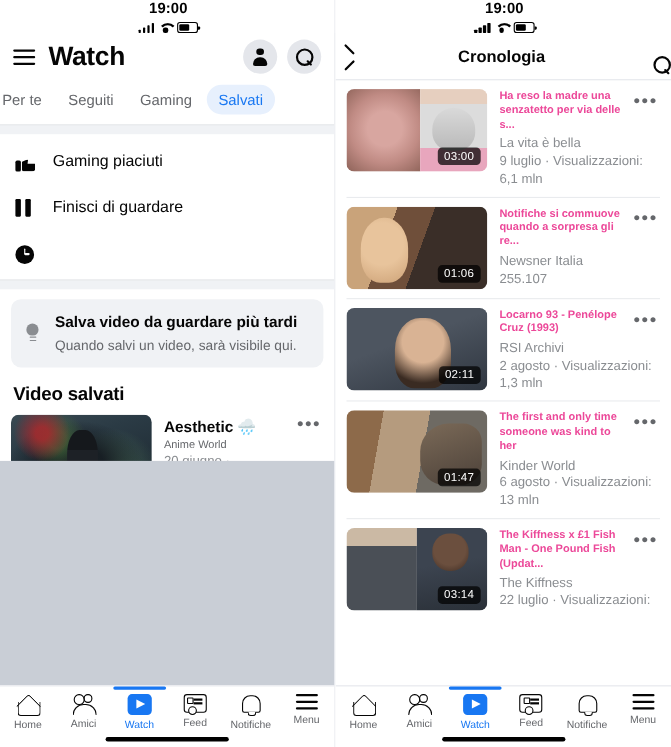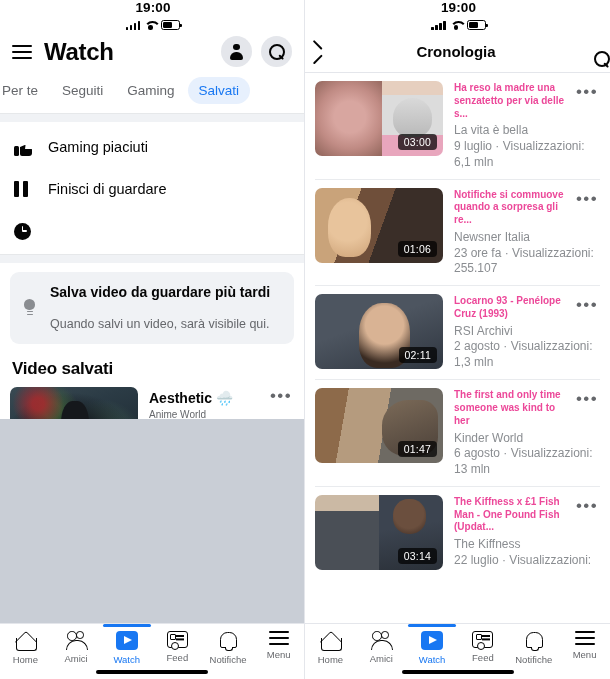--- a/index.html
+++ b/index.html
@@ -93,21 +93,21 @@
 
   
   .infocard {
     margin: 9px 10px 4px 10px; background: #f0f2f5; border-radius: 9px;
     display: flex; align-items: center; padding: 11px 12px;
   }
   .ic-bulb { width: 16px; height: 19px; position: relative; flex: none; margin-right: 12px; }
   .ic-bulb::before { content:""; position:absolute; left:2.4px; top:1px; width:11px; height:11px; border-radius:50% 50% 45% 45%; background:#8a8d91; }
   .ic-bulb::after { content:""; position:absolute; left:5.2px; top:12.4px; width:5.6px; height:1.6px; background:#8a8d91; box-shadow: 0 3px 0 0 #8a8d91; border-radius:1px; }
   .infocard-txt b { display:block; font-size: 14px; color: #050505; font-weight: bold; line-height: 1.35; }
-  .infocard-txt span { display:block; font-size: 12.5px; color: #65676b; line-height: 1.35; margin-top: 14px; }
+  .infocard-txt span { display:block; font-size: 12.5px; color: #65676b; line-height: 1.35; margin-top: 4px; }
 
   
   .sec-title { font-size: 17px; font-weight: bold; color: #050505; padding: 11px 12px 8px 12px; letter-spacing: -.2px; }
   .svideo { display: flex; padding: 0 10px 10px 10px; }
   .thumb-wrap { position: relative; width: 128px; height: 77px; border-radius: 7px; overflow: hidden; flex: none; }
   .thumb-anime {
     width:100%; height:100%;
     background:
       radial-gradient(circle at 22% 22%, rgba(170,40,45,.85) 0 5%, transparent 22%),
       radial-gradient(circle at 33% 30%, rgba(70,110,60,.7) 0 8%, transparent 26%),
@@ -390,21 +390,20 @@
         <div class="hthumb">
           <div class="t-boy"></div>
           <span class="dur">01:06</span>
         </div>
         <div class="hmeta">
           <div class="hrow-top">
             <div class="h-title">Notifiche si commuove quando a sorpresa gli re...</div>
             <div class="dots">•••</div>
           </div>
           <div class="h-page">Newsner Italia</div>
-          <div class="h-sub">23 ore fa · Visualizzazioni:</div>
           <div class="h-sub">255.107</div>
         </div>
       </div>
       <div class="hsep"></div>
 
       <div class="hrow">
         <div class="hthumb">
           <div class="t-penelope"></div>
           <span class="dur">02:11</span>
         </div>

